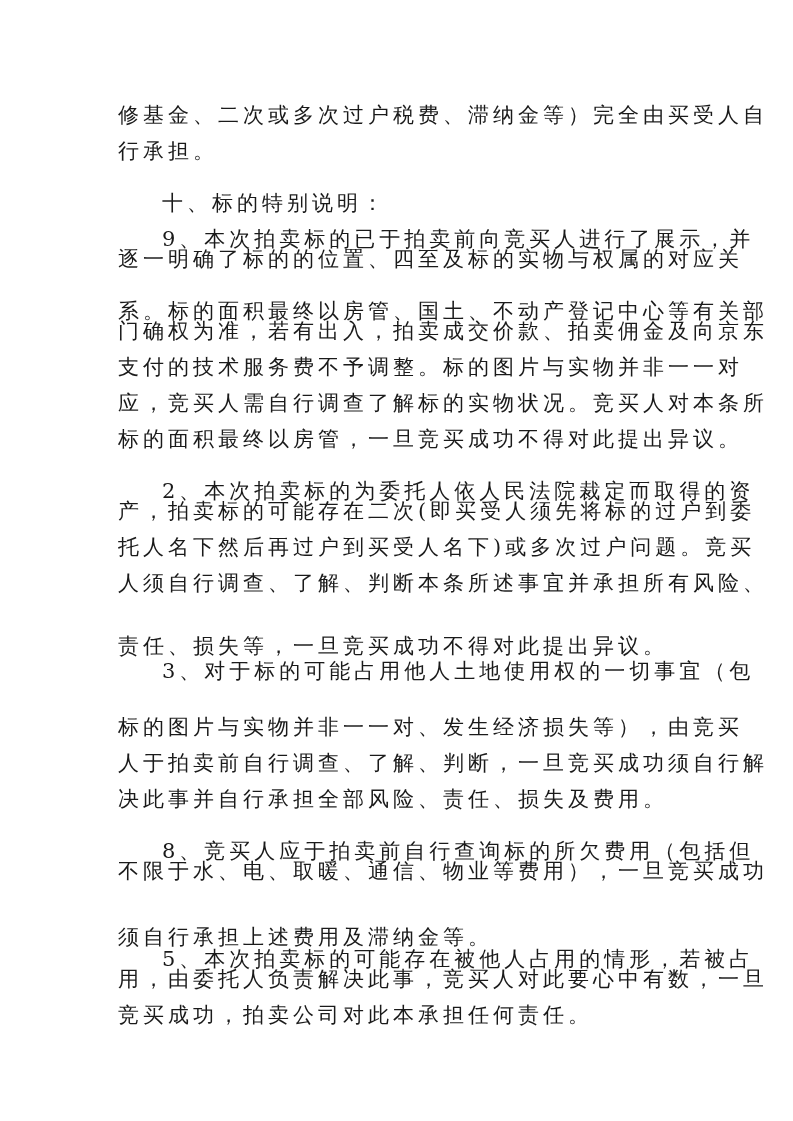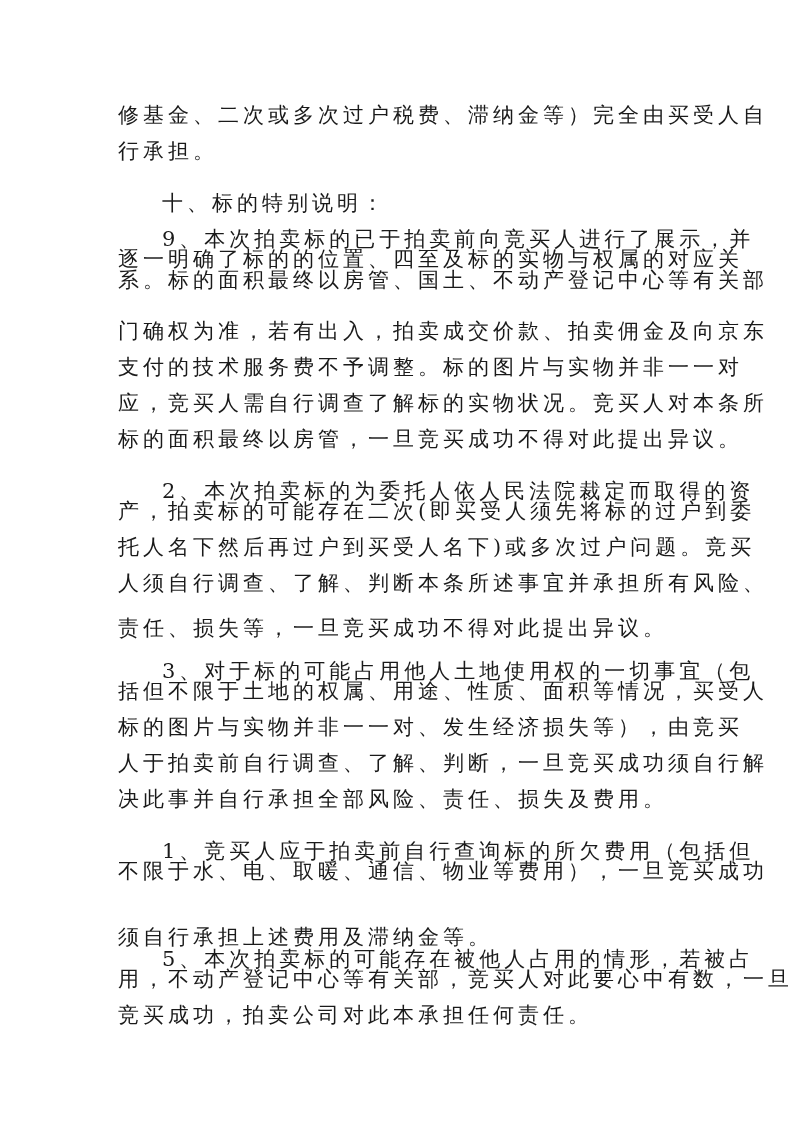--- a/index.html
+++ b/index.html
@@ -19,34 +19,33 @@
 </style>
 </head>
 <body>
 
 <div class="page">
   <div class="line" style="top:103px">修基金、二次或多次过户税费、滞纳金等）完全由买受人自</div>
   <div class="line" style="top:139px">行承担。</div>
   <div class="line indent" style="top:175px">十、标的特别说明：</div>
   <div class="line indent" style="top:211px">9、本次拍卖标的已于拍卖前向竞买人进行了展示，并</div>
   <div class="line" style="top:247px">逐一明确了标的的位置、四至及标的实物与权属的对应关</div>
-  <div class="line" style="top:268px">系。标的面积最终以房管、国土、不动产登记中心等有关部</div>
+  <div class="line" style="top:299px">系。标的面积最终以房管、国土、不动产登记中心等有关部</div>
   <div class="line" style="top:319px">门确权为准，若有出入，拍卖成交价款、拍卖佣金及向京东</div>
   <div class="line" style="top:355px">支付的技术服务费不予调整。标的图片与实物并非一一对</div>
   <div class="line" style="top:391px">应，竞买人需自行调查了解标的实物状况。竞买人对本条所</div>
   <div class="line" style="top:427px">标的面积最终以房管，一旦竞买成功不得对此提出异议。</div>
   <div class="line indent" style="top:463px">2、本次拍卖标的为委托人依人民法院裁定而取得的资</div>
   <div class="line" style="top:499px">产，拍卖标的可能存在二次(即买受人须先将标的过户到委</div>
   <div class="line" style="top:535px">托人名下然后再过户到买受人名下)或多次过户问题。竞买</div>
   <div class="line" style="top:571px">人须自行调查、了解、判断本条所述事宜并承担所有风险、</div>
-  <div class="line" style="top:616px">责任、损失等，一旦竞买成功不得对此提出异议。</div>
+  <div class="line" style="top:634px">责任、损失等，一旦竞买成功不得对此提出异议。</div>
   <div class="line indent" style="top:643px">3、对于标的可能占用他人土地使用权的一切事宜（包</div>
-  <div class="line" style="top:679px">括但不限于土地的权属、用途、性质、面积等情况，买受人</div>
   <div class="line" style="top:715px">标的图片与实物并非一一对、发生经济损失等），由竞买</div>
   <div class="line" style="top:751px">人于拍卖前自行调查、了解、判断，一旦竞买成功须自行解</div>
   <div class="line" style="top:787px">决此事并自行承担全部风险、责任、损失及费用。</div>
-  <div class="line indent" style="top:823px">1、竞买人应于拍卖前自行查询标的所欠费用（包括但</div>
+  <div class="line indent" style="top:823px">8、竞买人应于拍卖前自行查询标的所欠费用（包括但</div>
   <div class="line" style="top:859px">不限于水、电、取暖、通信、物业等费用），一旦竞买成功</div>
   <div class="line" style="top:925px">须自行承担上述费用及滞纳金等。</div>
   <div class="line indent" style="top:931px">5、本次拍卖标的可能存在被他人占用的情形，若被占</div>
-  <div class="line" style="top:967px">用，不动产登记中心等有关部，竞买人对此要心中有数，一旦</div>
+  <div class="line" style="top:967px">用，由委托人负责解决此事，竞买人对此要心中有数，一旦</div>
   <div class="line" style="top:1003px">竞买成功，拍卖公司对此本承担任何责任。</div>
 </div>
 
 </body></html>

